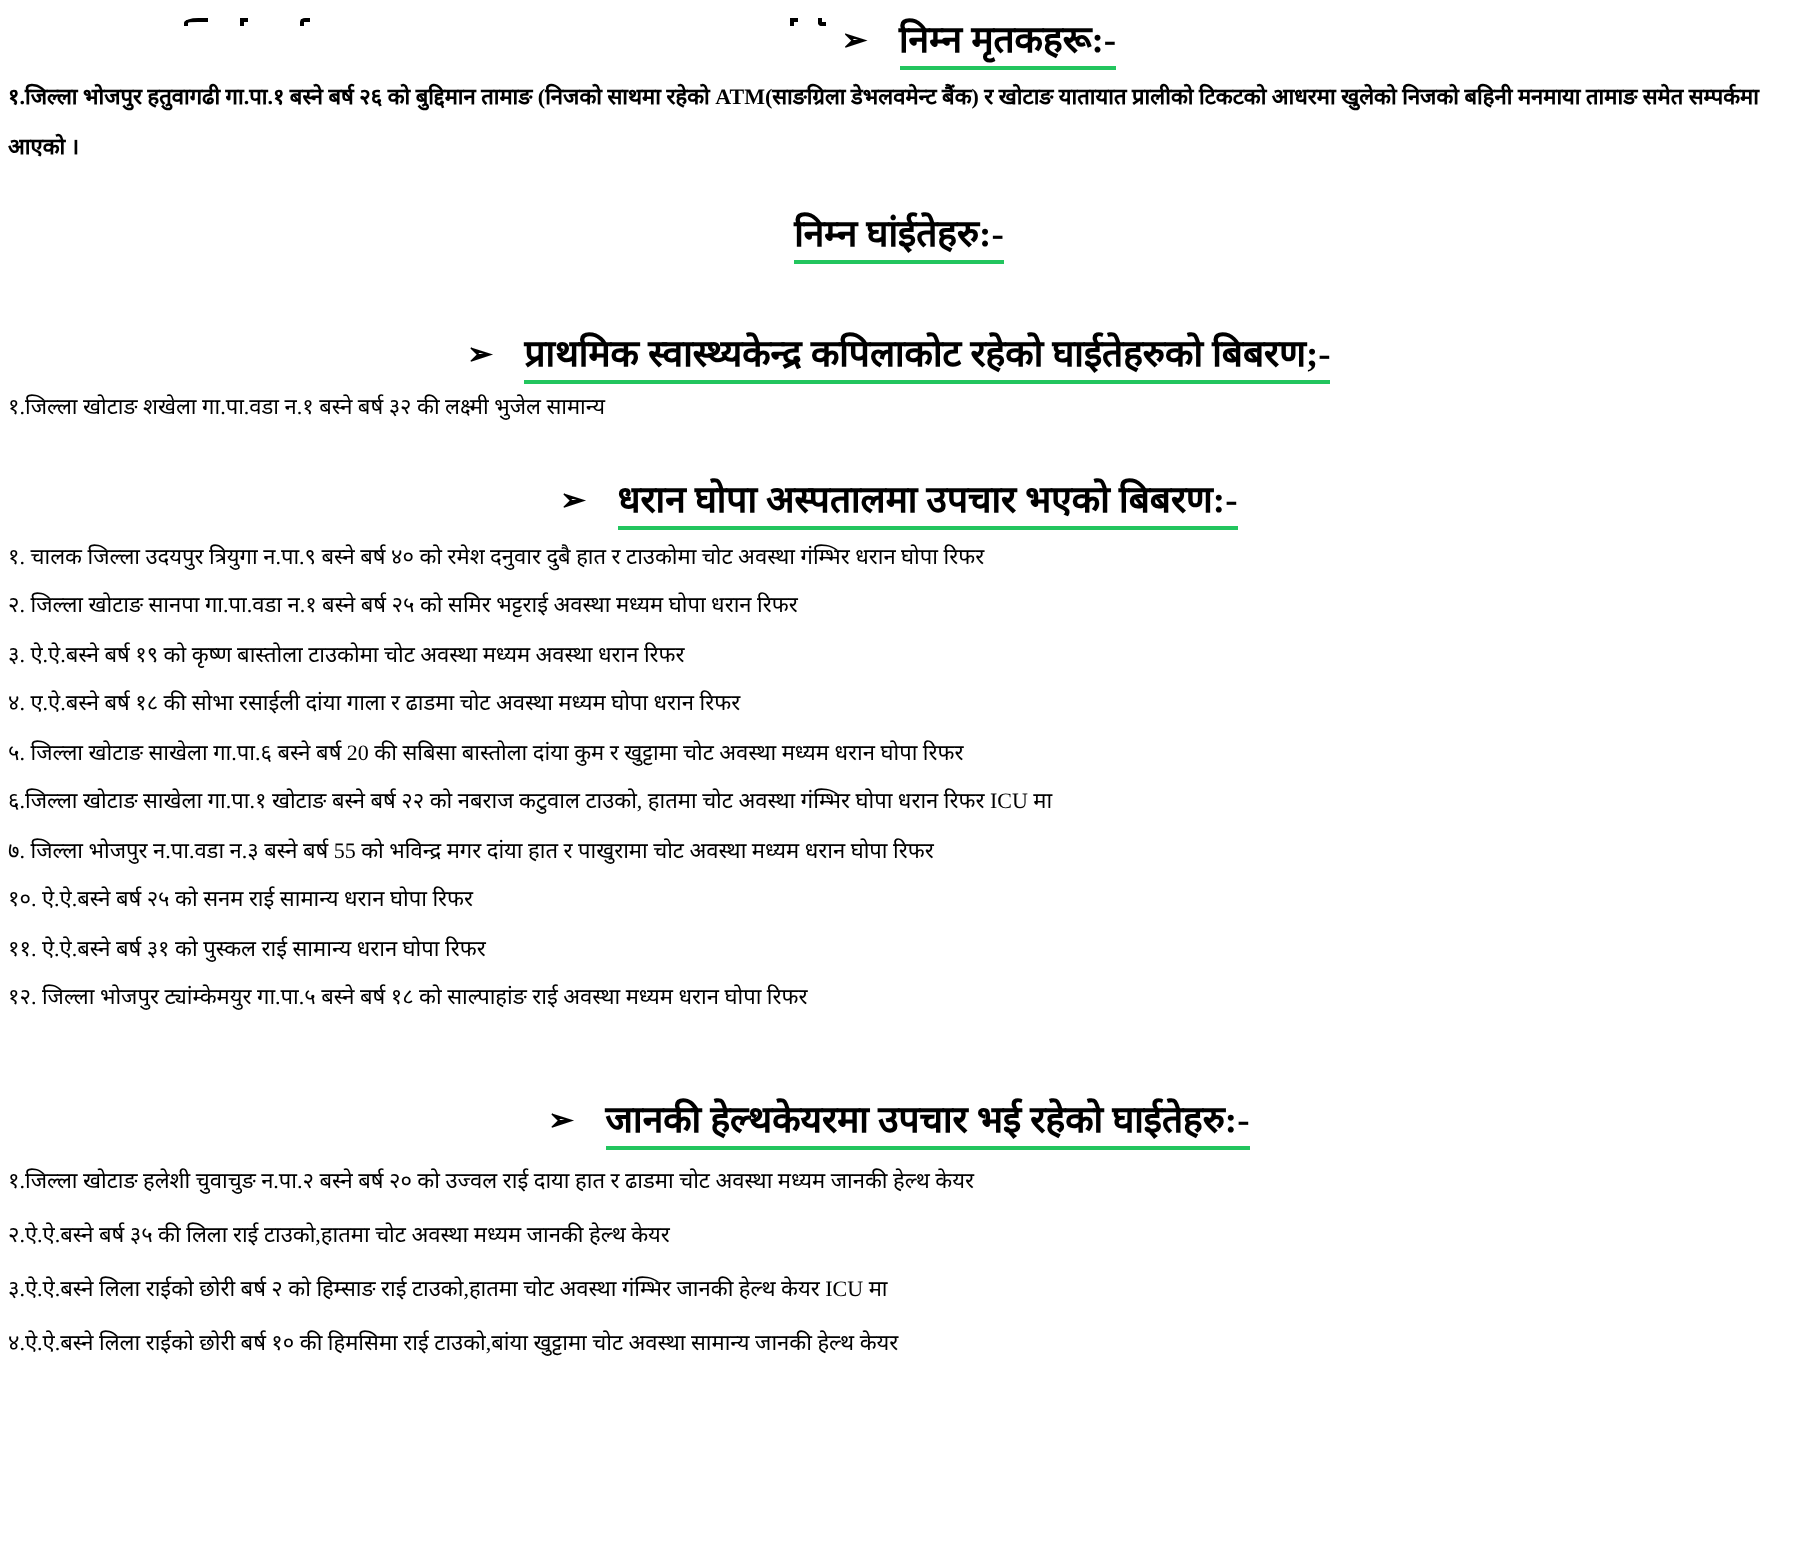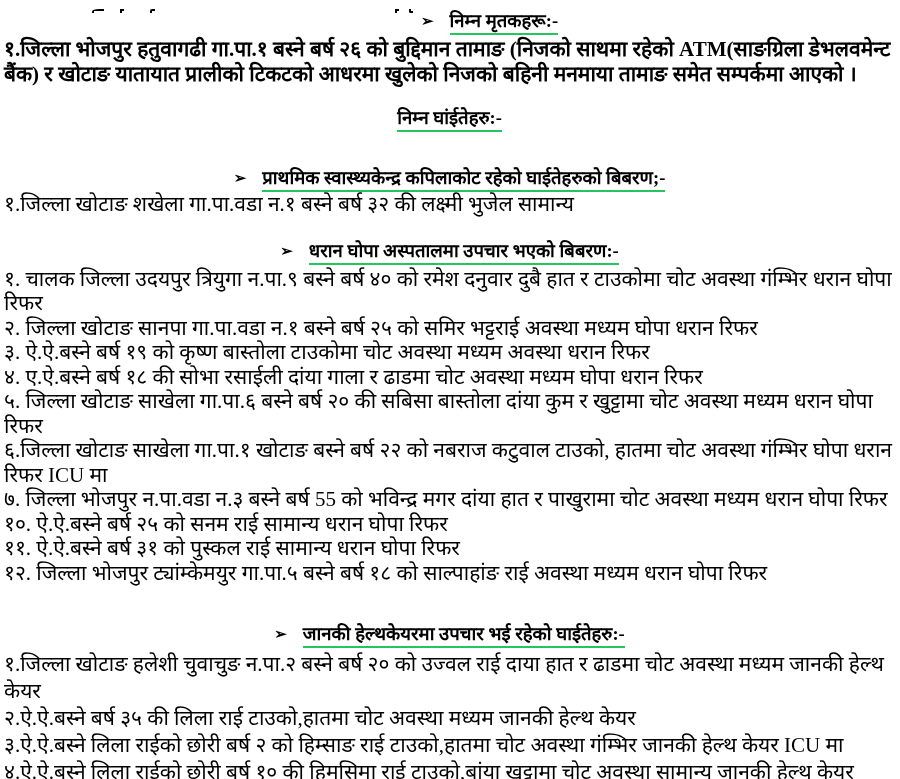--- a/index.html
+++ b/index.html
@@ -39,21 +39,21 @@
     transform: translateY(-1px);
   }
   .htext { border-bottom: 2px solid #22c55e; padding-bottom: 2px; }
 
   .h1 { margin: 9px 0 3px; padding-left: 80px; }
   .h2 { margin: 19px 0 0; }
   .h3 { margin: 36px 0 1px; }
   .h4 { margin: 22px 0 3px; }
   .h5 { margin: 37px 0 4px; }
 
-  .item { font-size: 21px; line-height: 24.5px; }
+  .item { font-size: 11px; line-height: 24.5px; }
   .deceased-block .item { font-weight: bold; line-height: 25px; }
   .janaki-block .item { line-height: 27px; }
   .bold-seg { font-weight: normal; }
 </style>
 </head>
 <body>
 
 <div class="page">
 
   <div class="fragment"><i class="m1"></i><i class="m2"></i><i class="m3"></i><i class="m4"></i><i class="m5"></i></div>
@@ -77,21 +77,21 @@
   </div>
 
   <div>
     <div class="heading h4">
       <span class="arrow">➢</span><span class="htext">धरान घोपा अस्पतालमा उपचार भएको बिबरण:-</span>
     </div>
     <div class="item"><span>१. </span><span class="bold-seg">चालक</span><span> जिल्ला उदयपुर त्रियुगा न.पा.९ बस्ने बर्ष ४० को रमेश दनुवार दुबै हात र टाउकोमा चोट अवस्था गंम्भिर धरान घोपा रिफर</span></div>
     <div class="item">२. जिल्ला खोटाङ सानपा गा.पा.वडा न.१ बस्ने बर्ष २५ को  समिर भट्टराई अवस्था मध्यम घोपा धरान रिफर</div>
     <div class="item">३. ऐ.ऐ.बस्ने बर्ष १९ को कृष्ण बास्तोला टाउकोमा चोट अवस्था मध्यम अवस्था धरान रिफर</div>
     <div class="item">४. ए.ऐ.बस्ने बर्ष १८ की सोभा रसाईली दांया गाला र ढाडमा चोट अवस्था मध्यम घोपा धरान रिफर</div>
-    <div class="item">५. जिल्ला खोटाङ साखेला गा.पा.६ बस्ने बर्ष २० की सबिसा बास्तोला दांया कुम र खुट्टामा चोट अवस्था मध्यम धरान घोपा रिफर</div>
+    <div class="item">५. जिल्ला खोटाङ साखेला गा.पा.६ बस्ने बर्ष 20 की सबिसा बास्तोला दांया कुम र खुट्टामा चोट अवस्था मध्यम धरान घोपा रिफर</div>
     <div class="item">६.जिल्ला खोटाङ साखेला गा.पा.१ खोटाङ बस्ने बर्ष २२ को नबराज कटुवाल टाउको, हातमा चोट अवस्था गंम्भिर घोपा धरान रिफर ICU मा</div>
     <div class="item">७. जिल्ला भोजपुर न.पा.वडा न.३ बस्ने बर्ष 55 को भविन्द्र मगर दांया हात र पाखुरामा चोट अवस्था मध्यम धरान घोपा रिफर</div>
     <div class="item">१०. ऐ.ऐ.बस्ने बर्ष २५ को सनम राई सामान्य धरान घोपा रिफर</div>
     <div class="item">११. ऐ.ऐ.बस्ने बर्ष ३१ को पुस्कल राई सामान्य धरान घोपा रिफर</div>
     <div class="item">१२. जिल्ला भोजपुर ट्यांम्केमयुर गा.पा.५ बस्ने बर्ष १८ को साल्पाहांङ राई अवस्था मध्यम धरान घोपा रिफर</div>
   </div>
 
   <div class="janaki-block">
     <div class="heading h5">
       <span class="arrow">➢</span><span class="htext">जानकी हेल्थकेयरमा उपचार भई रहेको घाईतेहरु:-</span>

